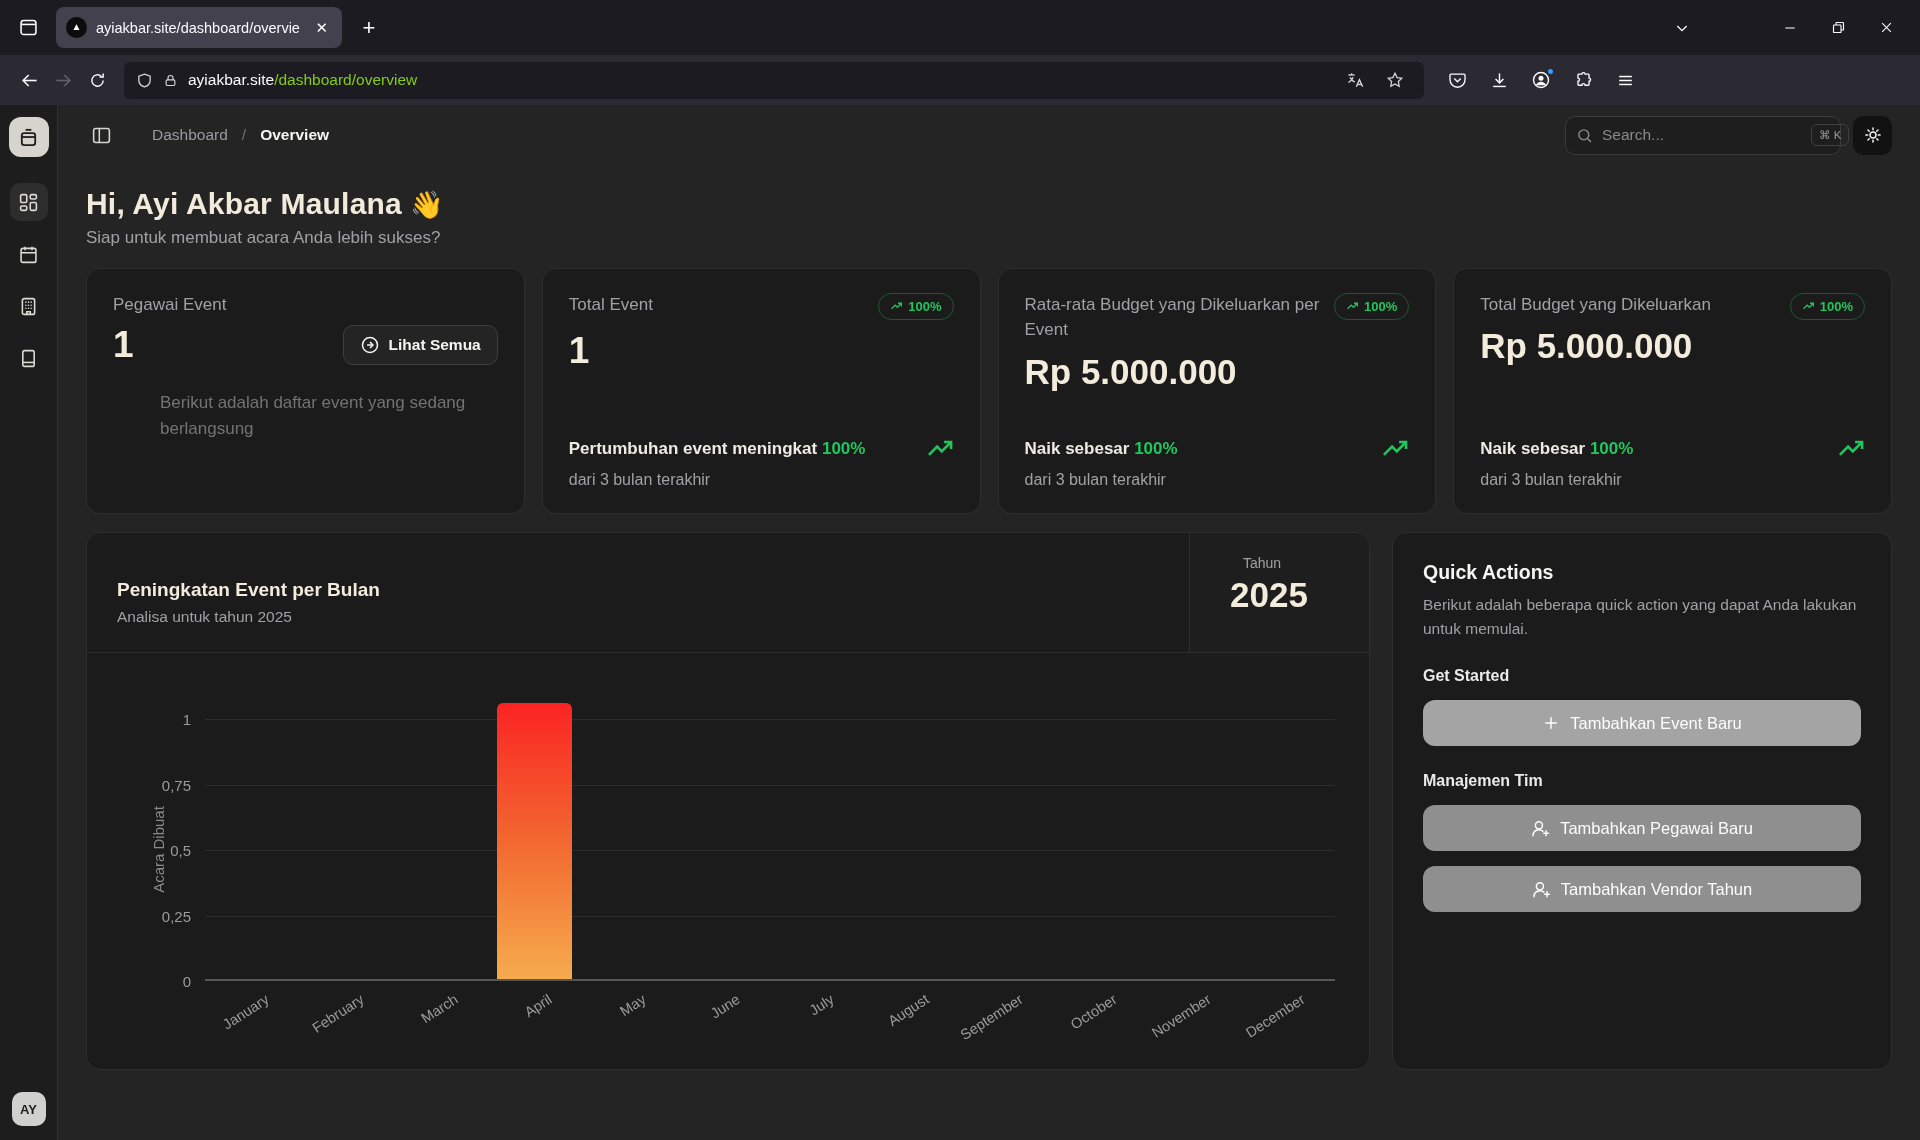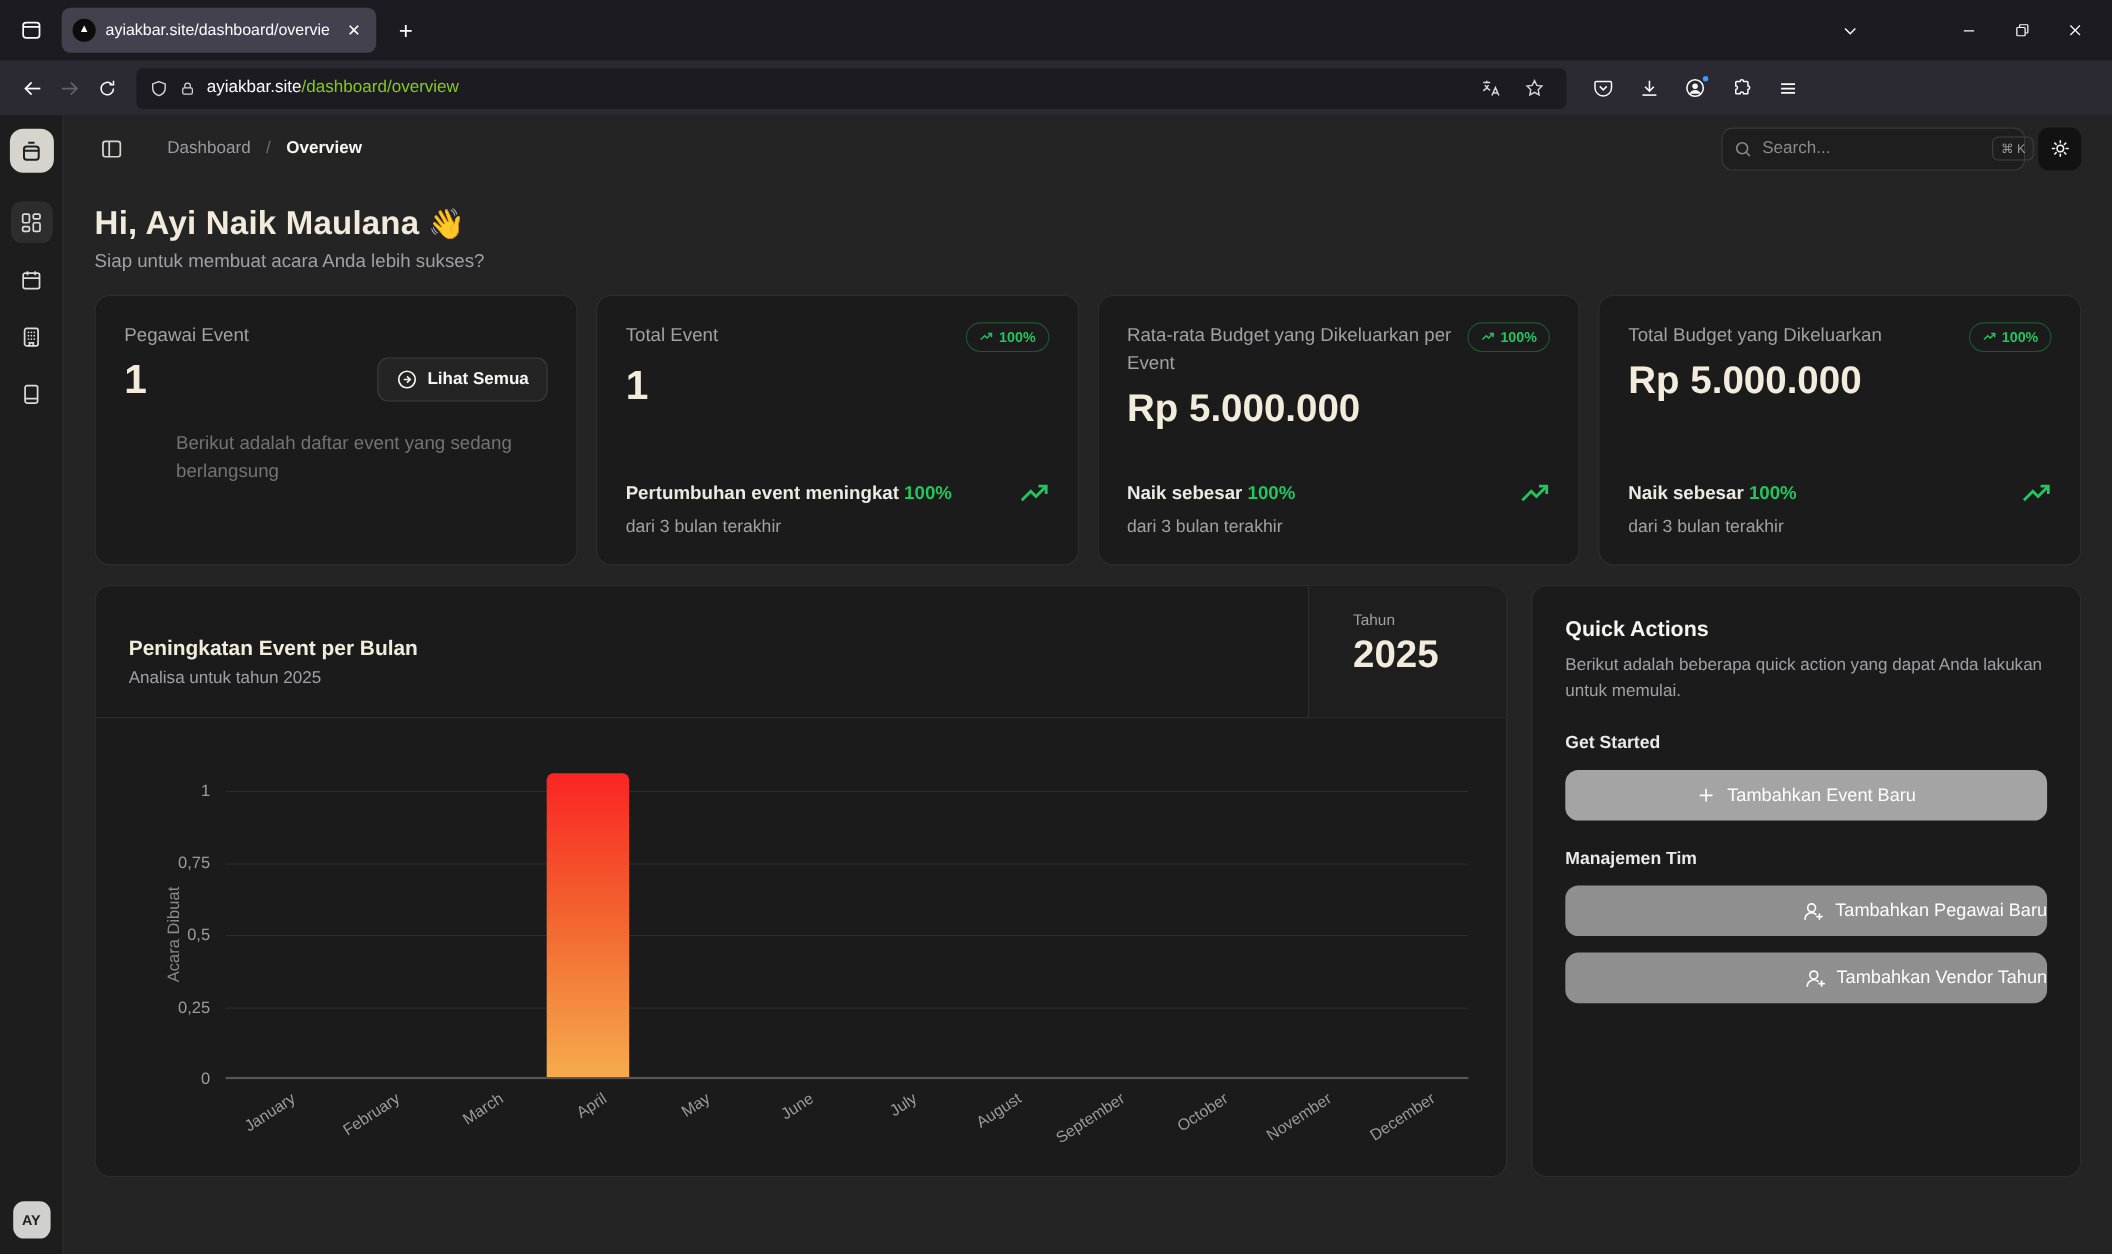--- a/index.html
+++ b/index.html
@@ -99,21 +99,21 @@
 
   
   .bottom { display:grid; grid-template-columns:1fr 500px; gap:22px; padding:18px 28px 0; }
   .panel { background:#1b1b1b; border:1px solid #2e2e2e; border-radius:14px; height:538px; overflow:hidden; }
 
   .chart-header { display:flex; border-bottom:1px solid #2e2e2e; }
   .chart-header-left { flex:1; padding:46px 30px 26px; }
   .chart-title { font-size:19px; font-weight:bold; color:#f3ecdc; }
   .chart-sub { margin-top:7px; font-size:15.5px; color:#a1a1a5; }
   .year-box { width:180px; border-left:1px solid #2e2e2e; background:#1e1e1e; padding:22px 0 0 40px; }
-  .year-label { color:#a1a1a5; font-size:14px; }
+  .year-label { color:#a1a1a5; font-size:14px;margin-left:13px; }
   .year-value { margin-top:4px; font-size:35px; font-weight:bold; color:#f3ecdc; }
 
   .chart-body { position:relative; height:396px; }
   .ylab { position:absolute; left:28px; top:188px; transform:rotate(-90deg); transform-origin:center;
     color:#8a8a8a; font-size:15px; white-space:nowrap; }
   .plot { position:absolute; left:118px; right:34px; top:52px; height:276px;
     border-bottom:2px solid #565656; }
   .gridline { position:absolute; left:0; right:0; height:1px; background:#2d2d2d; }
   .ytick { position:absolute; right:100%; margin-right:14px; transform:translateY(-50%);
     color:#9b9b9b; font-size:15px; }
@@ -121,21 +121,21 @@
   .xlab { position:absolute; top:calc(100% + 12px); color:#9b9b9b; font-size:14.5px;
     white-space:nowrap; transform-origin:100% 0; }
 
   .qa { padding:28px 30px; display:flex; flex-direction:column; }
   .qa-title { font-size:19.5px; font-weight:bold; color:#f5f5f3; }
   .qa-desc { margin-top:9px; color:#a1a1a5; font-size:15.5px; line-height:1.55; }
   .qa-section-h { margin-top:26px; font-size:16px; font-weight:bold; color:#eaeaea; }
   .qa-btn { margin-top:15px; height:46px; border-radius:12px; display:flex; align-items:center;
     justify-content:center; gap:10px; color:#fdfdfd; font-size:16.5px; font-weight:500; }
   .qa-btn.light { background:#a4a4a4; }
-  .qa-btn.mid { background:#8f8f8f;justify-content:flex-end; }
+  .qa-btn.mid { background:#8f8f8f; }
 </style>
 </head>
 <body>
 
 <div class="titlebar">
   <div class="fxview-btn">
     <svg width="21" height="21" viewBox="0 0 24 24" fill="none" stroke="currentColor" stroke-width="1.8">
         <rect x="3.5" y="4" width="17" height="16" rx="3"></rect>
         <line x1="3.5" y1="8.5" x2="20.5" y2="8.5"></line>
       </svg>
@@ -337,21 +337,21 @@
             <line x1="19" y1="12" x2="21.5" y2="12"></line>
             <line x1="5.3" y1="5.3" x2="7" y2="7"></line>
             <line x1="17" y1="17" x2="18.7" y2="18.7"></line>
             <line x1="5.3" y1="18.7" x2="7" y2="17"></line>
             <line x1="17" y1="7" x2="18.7" y2="5.3"></line>
           </svg>
       </div>
     </div>
 
     <div class="greeting">
-      <h1><span>Hi, Ayi Naik Maulana</span> <span class="emoji">👋</span></h1>
+      <h1><span>Hi, Ayi Akbar Maulana</span> <span class="emoji">👋</span></h1>
       <div class="sub">Siap untuk membuat acara Anda lebih sukses?</div>
     </div>
 
     <div class="stats">
       <div class="card">
         <div class="card-label">Pegawai Event</div>
         <div class="value-row">
           <div class="card-value">1</div>
           <div class="ghost-btn">
             <span>

